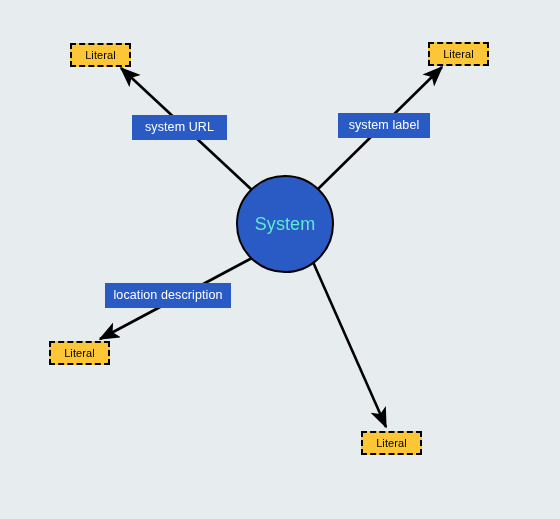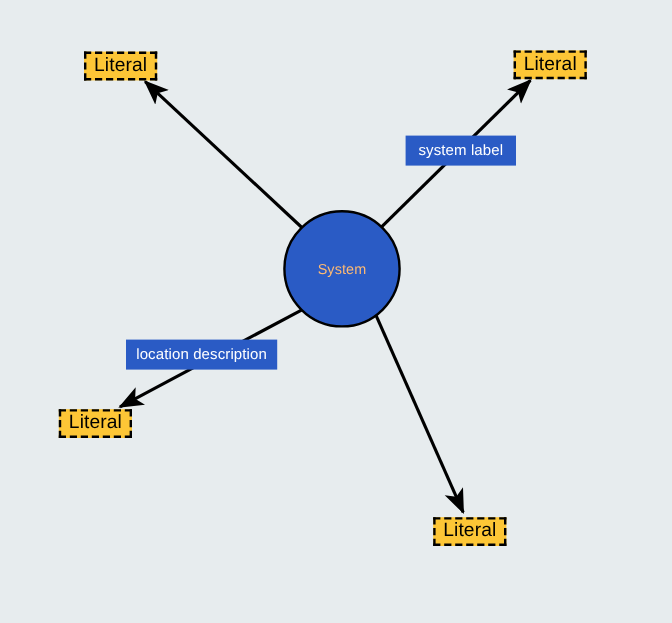--- a/index.html
+++ b/index.html
@@ -34,21 +34,21 @@
     height: 519px;
   }
   .literal-node {
     position: absolute;
     box-sizing: border-box;
     background: #fdc636;
     border: 2px dashed #000000;
     display: flex;
     align-items: center;
     justify-content: center;
-    font-size: 16px;
+    font-size: 11px;
     color: #000000;
     line-height: 1;
     letter-spacing: 0.1px;
   }
   .edge-label {
     position: absolute;
     box-sizing: border-box;
     background: #2a5bc5;
     color: #ffffff;
     display: flex;
@@ -61,22 +61,22 @@
   }
   .class-node {
     position: absolute;
     box-sizing: border-box;
     background: #2a5bc5;
     border: 2px solid #000000;
     border-radius: 50%;
     display: flex;
     align-items: center;
     justify-content: center;
-    color: #fdba74;
-    font-size: 12px;
+    color: #5eead4;
+    font-size: 18px;
     line-height: 1;
     letter-spacing: 0.1px;
   }
 </style>
 </head>
 <body>
 
 <div id="diagram-canvas">
 
   <svg id="edge-layer" viewBox="0 0 560 519">
@@ -110,20 +110,23 @@
     </div>
 
     <div class="literal-node" style="left:49px; top:341px; width:61px; height:24px;">
       <span>Literal</span>
     </div>
 
     <div class="literal-node" style="left:361px; top:431px; width:61px; height:24px;">
       <span>Literal</span>
     </div>
 
+    <div class="edge-label" style="left:132px; top:115px; width:95px; height:25px;">
+      <span>system URL</span>
+    </div>
 
     <div class="edge-label" style="left:105px; top:283px; width:126px; height:25px;">
       <span>location description</span>
     </div>
 
     <div class="edge-label" style="left:338px; top:113px; width:92px; height:25px;">
       <span>system label</span>
     </div>
 
 

